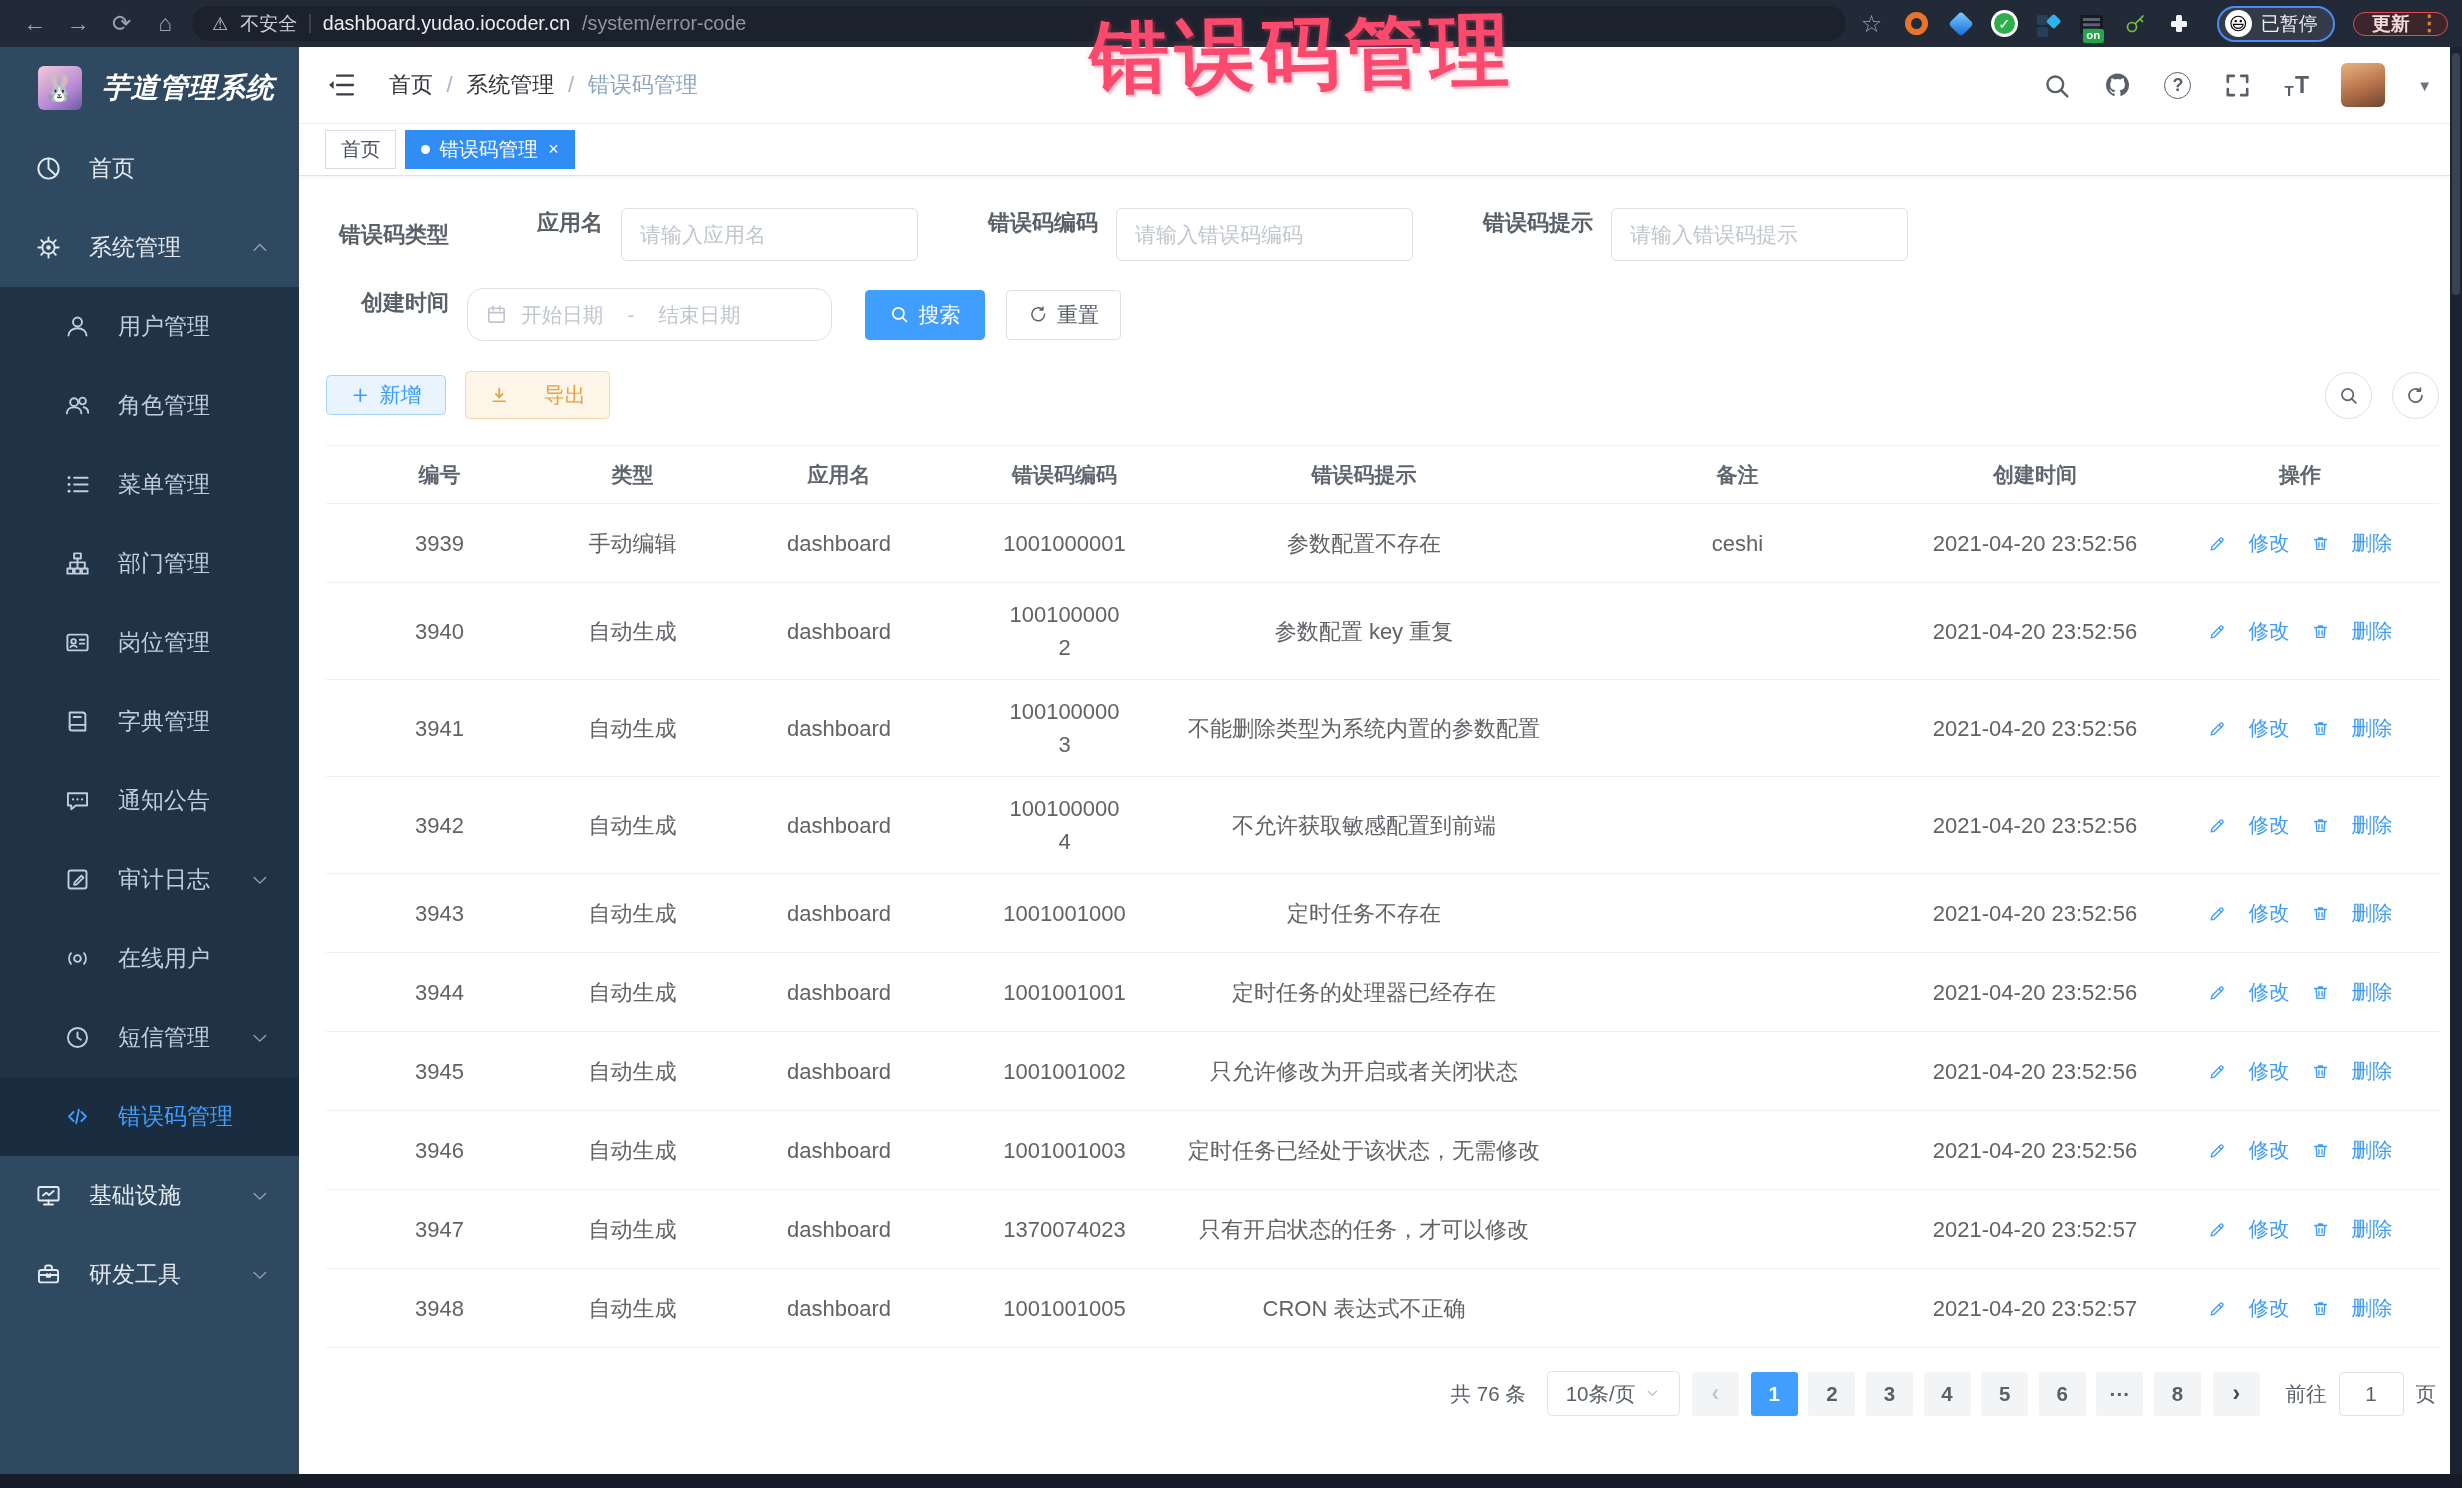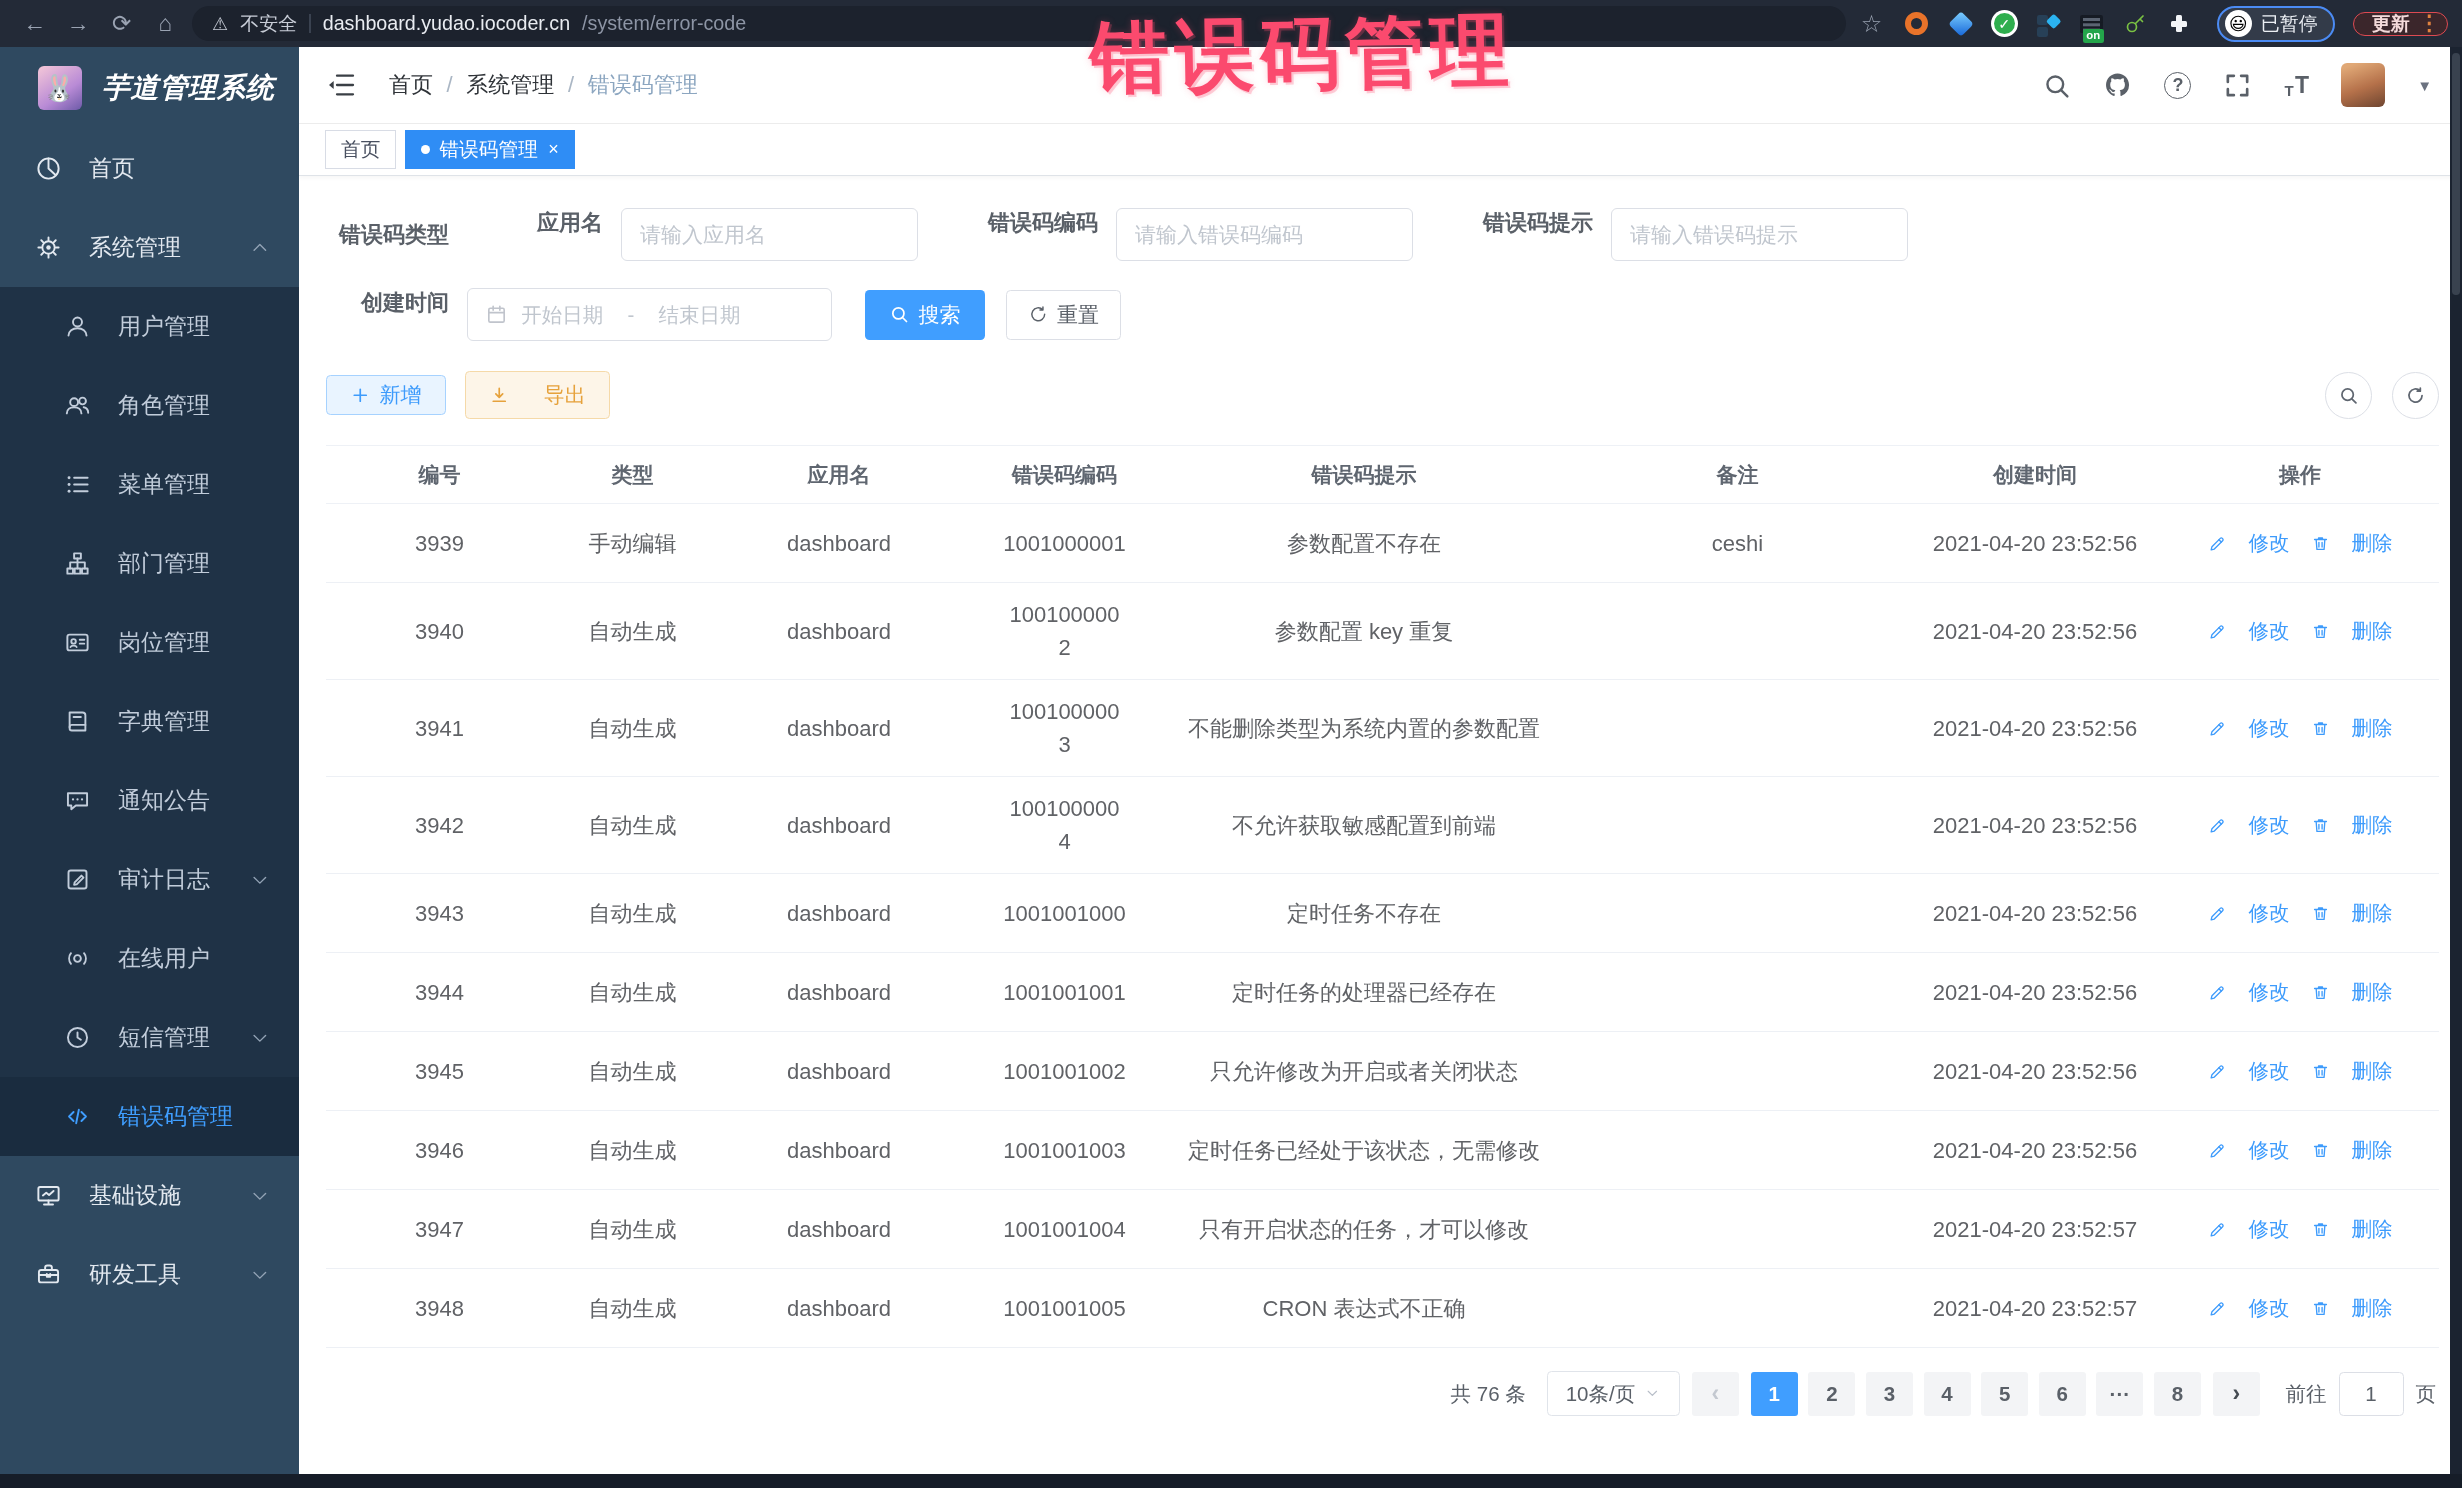--- a/index.html
+++ b/index.html
@@ -106,21 +106,21 @@
   .fgroup { display:flex; align-items:flex-start; }
   .fgroup + .fgroup { margin-left:70px; }
   .flabel { font-size:22px; font-weight:600; color:#5a6068; margin-right:18px; white-space:nowrap; }
   .flabel.w { width:123px; text-align:right; }
   .fctrl { position:relative; }
   .finput { width:297px; height:53px; border:1.5px solid #dcdfe6; border-radius:6px;
     padding:0 18px; font-size:21px; color:#606266; outline:none; background:#fff;
     font-family:inherit; }
   .finput::placeholder { color:#c0c6ce; }
   .sel-chevron { position:absolute; right:15px; top:16.7px; width:19.7px; height:19.7px; color:#c0c4cc; }
-  .date-range { width:365px; height:53px; border:1.5px solid #dcdfe6; border-radius:6px;
+  .date-range { width:365px; height:53px; border:1.5px solid #dcdfe6; border-radius:16px;
     display:flex; align-items:center; padding:0 16.7px; gap:13.6px; color:#c0c6ce; font-size:20.5px; }
   .date-range .cal-ic { width:23px; height:23px; color:#c0c4cc; flex:0 0 auto; }
   .date-sep { margin:0 10.6px; }
   .btn { display:inline-flex; align-items:center; justify-content:center; gap:9px;
     height:50px; border-radius:4.5px; font-size:21px; cursor:pointer; border:1.5px solid transparent;
     font-family:inherit; }
   .btn-search { background:#409eff; color:#fff; padding:0 23px; margin-left:33px; }
   .btn-reset { background:#fff; color:#5a6068; border-color:#dcdfe6; padding:0 21px; margin-left:21px; }
   .btn svg { width:20.5px; height:20.5px; }
 
@@ -721,21 +721,21 @@
                     </svg>
                     <span>删除</span>
                   </a>
                 </div>
               </div>
 
               <div class="tgrid trow">
                 <div class="td">3947</div>
                 <div class="td">自动生成</div>
                 <div class="td">dashboard</div>
-                <div class="td td-code">1001001004</div>
+                <div class="td td-code">1370074023</div>
                 <div class="td">只有开启状态的任务，才可以修改</div>
                 <div class="td"></div>
                 <div class="td">2021-04-20 23:52:57</div>
                 <div class="td td-actions">
                   <a class="alink">
                     <svg class="ic" viewBox="0 0 24 24">
                       <path d="M4 20l1-4L15.5 5.5a1.8 1.8 0 0 1 2.6 0l.4.4a1.8 1.8 0 0 1 0 2.6L8 19l-4 1z"></path>
                       <path d="M13.8 7.2l3 3"></path>
                     </svg>
                     <span>修改</span>

